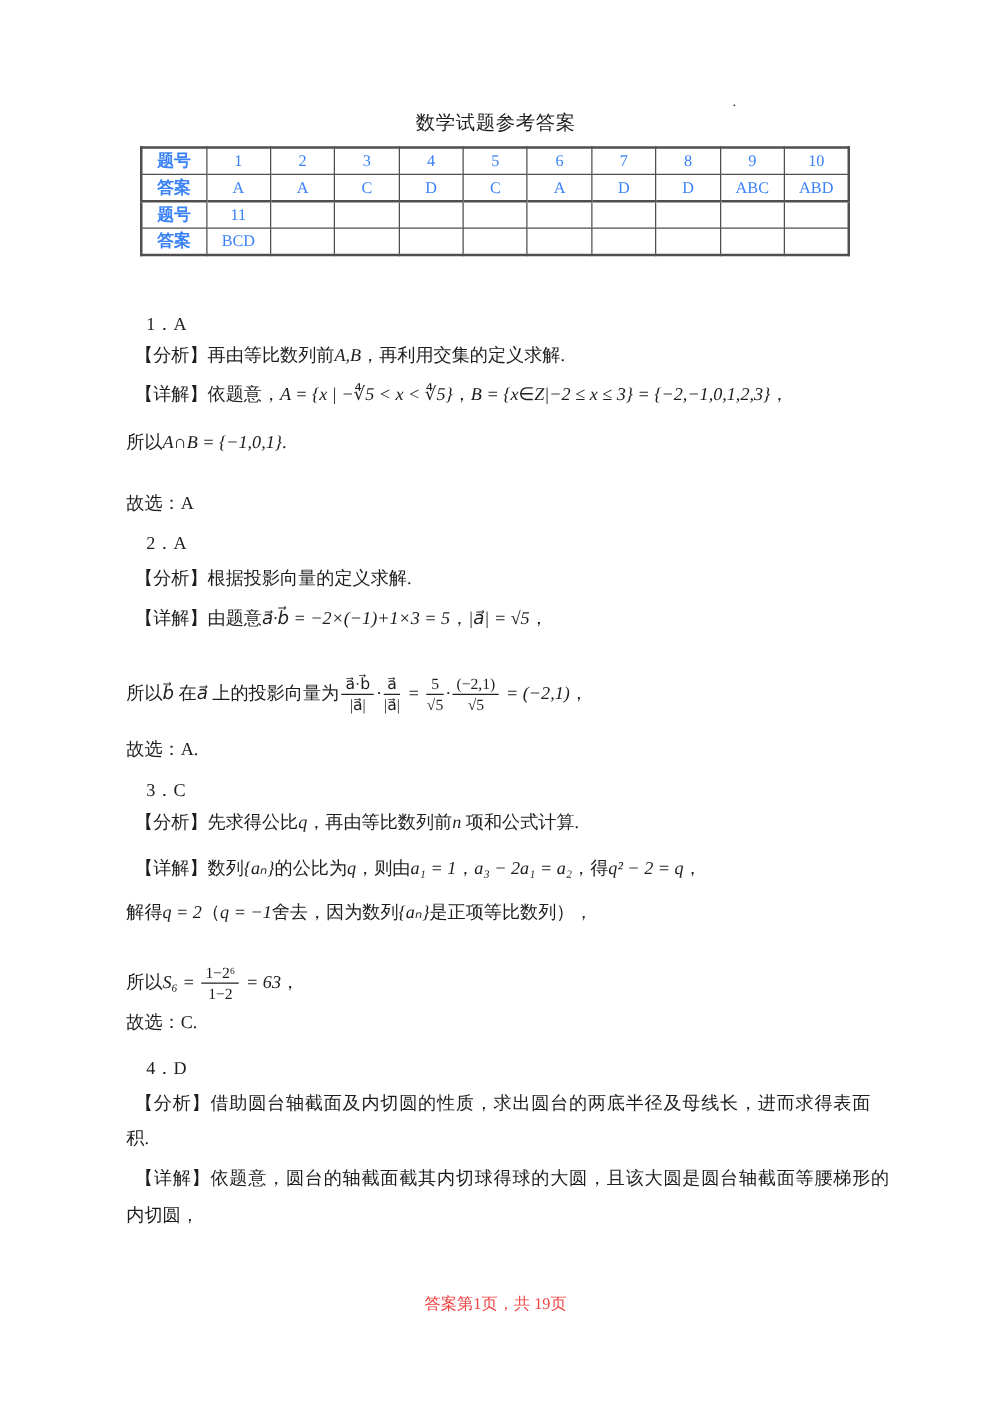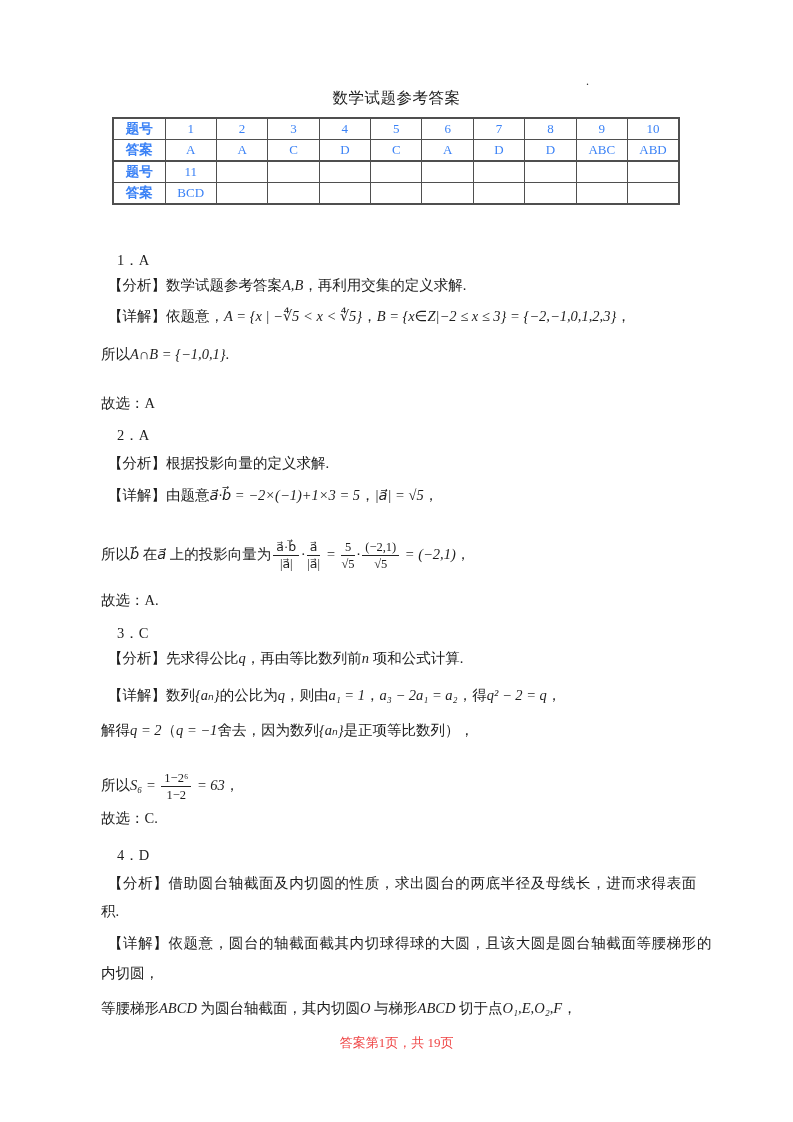--- a/index.html
+++ b/index.html
@@ -107,37 +107,36 @@
           <td></td>
           <td></td>
           <td></td>
           <td></td>
         </tr>
       </tbody>
   </table>
 
   <div class="lines">
       <div class="line" style="top: 234px; left: 117px;"><span class="t">1．A</span></div>
-      <div class="line" style="top: 259px; left: 108px;"><span class="t">【分析】数学试题参考答案</span><span class="m">A,B</span><span class="t">，再利用交集的定义求解.</span></div>
+      <div class="line" style="top: 259px; left: 108px;"><span class="t">【分析】再由等比数列前</span><span class="m">A,B</span><span class="t">，再利用交集的定义求解.</span></div>
       <div class="line" style="top: 290px; left: 108px;"><span class="t">【详解】依题意，</span><span class="m">A = {x | −∜5 &lt; x &lt; ∜5}</span><span class="t">，</span><span class="m">B = {x∈Z|−2 ≤ x ≤ 3} = {−2,−1,0,1,2,3}</span><span class="t">，</span></div>
       <div class="line" style="top: 328px; left: 101px;"><span class="t">所以</span><span class="m">A∩B = {−1,0,1}</span><span class="t">.</span></div>
       <div class="line" style="top: 377px; left: 101px;"><span class="t">故选：A</span></div>
       <div class="line" style="top: 409px; left: 117px;"><span class="t">2．A</span></div>
       <div class="line" style="top: 437px; left: 108px;"><span class="t">【分析】根据投影向量的定义求解.</span></div>
       <div class="line" style="top: 469px; left: 108px;"><span class="t">【详解】由题意</span><span class="m">a⃗·b⃗ = −2×(−1)+1×3 = 5</span><span class="t">，</span><span class="m">|a⃗| = √5</span><span class="t">，</span></div>
       <div class="line" style="top: 524px; left: 101px;"><span class="t">所以</span><span class="m">b⃗</span><span class="t"> 在</span><span class="m">a⃗</span><span class="t"> 上的投影向量为</span><span class="frac"><span class="num">a⃗·b⃗</span><span class="den">|a⃗|</span></span><span class="m">·</span><span class="frac"><span class="num">a⃗</span><span class="den">|a⃗|</span></span><span class="m"> = </span><span class="frac"><span class="num">5</span><span class="den">√5</span></span><span class="m">·</span><span class="frac"><span class="num">(−2,1)</span><span class="den">√5</span></span><span class="m"> = (−2,1)</span><span class="t">，</span></div>
       <div class="line" style="top: 574px; left: 101px;"><span class="t">故选：A.</span></div>
       <div class="line" style="top: 607px; left: 117px;"><span class="t">3．C</span></div>
       <div class="line" style="top: 632px; left: 108px;"><span class="t">【分析】先求得公比</span><span class="m">q</span><span class="t">，再由等比数列前</span><span class="m">n</span><span class="t"> 项和公式计算.</span></div>
       <div class="line" style="top: 669px; left: 108px;"><span class="t">【详解】数列</span><span class="m">{aₙ}</span><span class="t">的公比为</span><span class="m">q</span><span class="t">，则由</span><span class="m">a₁ = 1</span><span class="t">，</span><span class="m">a₃ − 2a₁ = a₂</span><span class="t">，得</span><span class="m">q² − 2 = q</span><span class="t">，</span></div>
       <div class="line" style="top: 704px; left: 101px;"><span class="t">解得</span><span class="m">q = 2</span><span class="t">（</span><span class="m">q = −1</span><span class="t">舍去，因为数列</span><span class="m">{aₙ}</span><span class="t">是正项等比数列），</span></div>
       <div class="line" style="top: 755px; left: 101px;"><span class="t">所以</span><span class="m">S₆ = </span><span class="frac"><span class="num">1−2⁶</span><span class="den">1−2</span></span><span class="m"> = 63</span><span class="t">，</span></div>
       <div class="line" style="top: 792px; left: 101px;"><span class="t">故选：C.</span></div>
       <div class="line" style="top: 829px; left: 117px;"><span class="t">4．D</span></div>
       <div class="line just" style="top: 857px; left: 108px;"><span class="t">【分析】借助圆台轴截面及内切圆的性质，求出圆台的两底半径及母线长，进而求得表面</span></div>
       <div class="line" style="top: 885px; left: 101px;"><span class="t">积.</span></div>
       <div class="line just" style="top: 917px; left: 108px;"><span class="t">【详解】依题意，圆台的轴截面截其内切球得球的大圆，且该大圆是圆台轴截面等腰梯形的</span></div>
       <div class="line" style="top: 947px; left: 101px;"><span class="t">内切圆，</span></div>
-      <div class="line" style="top: 982px; left: 101px;"><span class="t">等腰梯形</span><span class="m">ABCD</span><span class="t"> 为圆台轴截面，其内切圆</span><span class="m">O</span><span class="t"> 与梯形</span><span class="m">ABCD</span><span class="t"> 切于点</span><span class="m">O₁,E,O₂,F</span><span class="t">，</span></div>
     </div>
 
   <div class="footer">答案第1页，共 19页</div>
 </div>
 
 </body></html>

